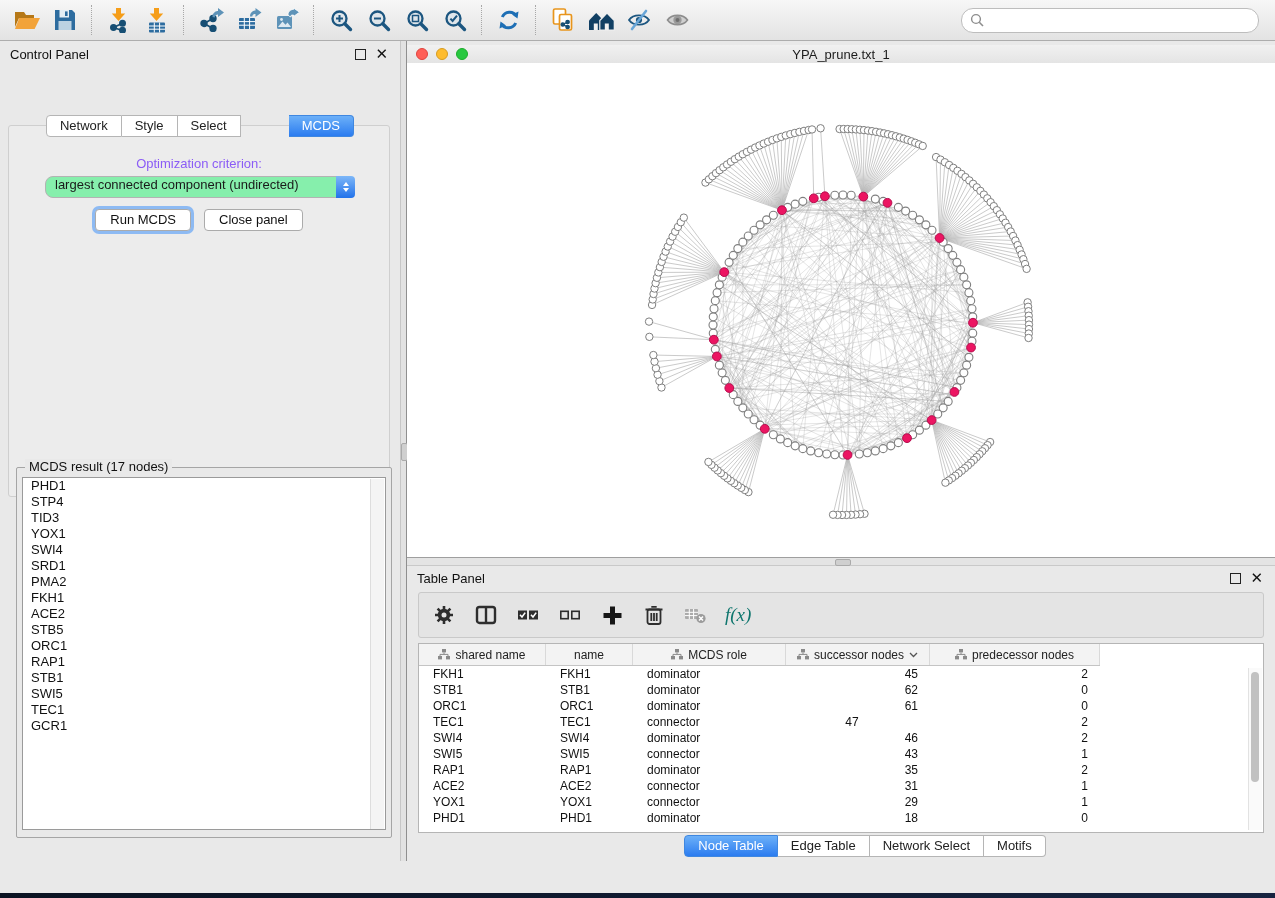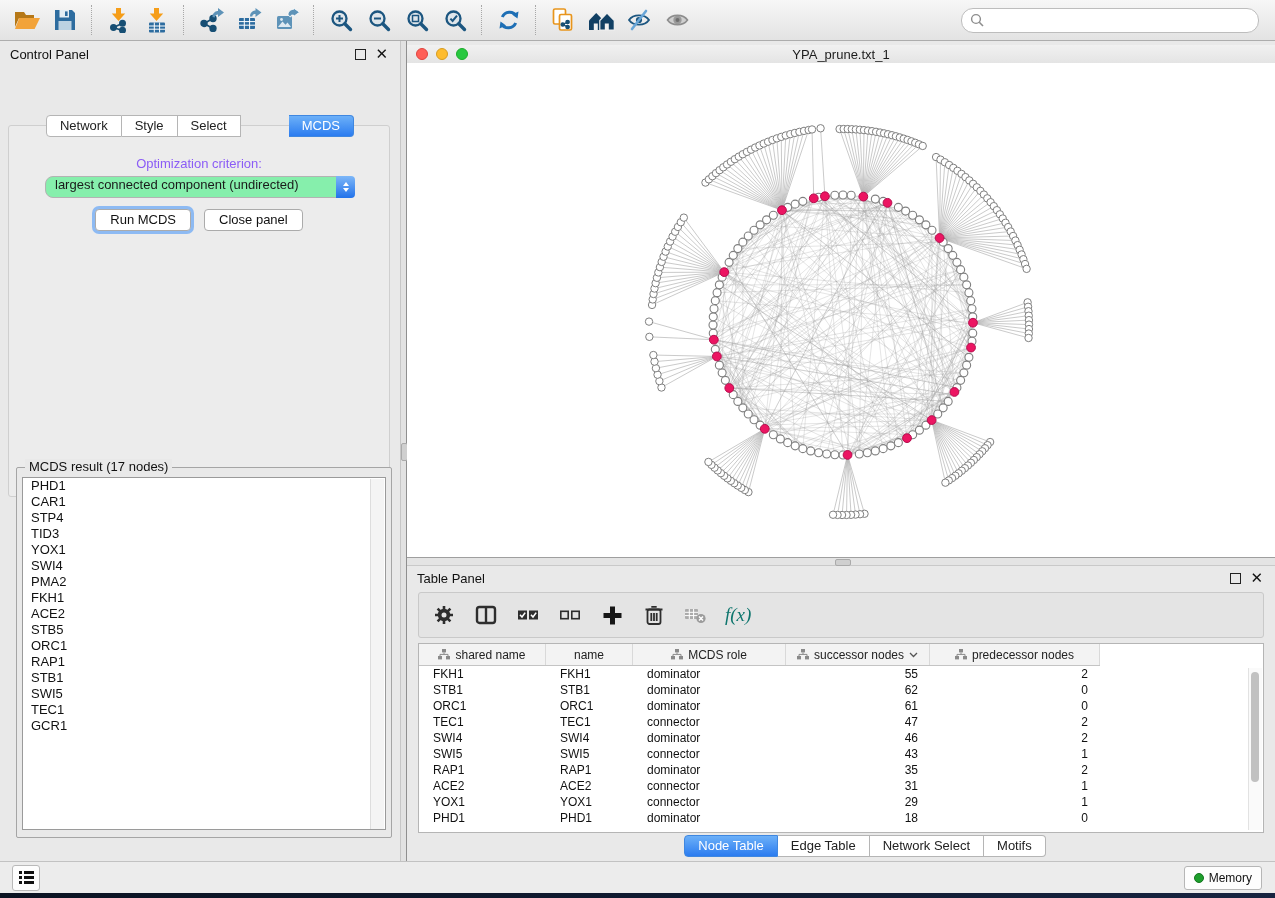--- a/index.html
+++ b/index.html
@@ -309,25 +309,25 @@
       <div id="cp-buttons">
         <button class="mac-btn focus-ring">Run MCDS</button>
         <button class="mac-btn">Close panel</button>
       </div>
     </div>
     <div id="mcds-group">
       <span id="mcds-group-label">MCDS result (17 nodes)</span>
       <div id="mcds-list">
         <div id="mcds-scroll"></div>
       <div class="mcds-item">PHD1</div>
-          <div class="mcds-item">CAR1</div>
           <div class="mcds-item">STP4</div>
           <div class="mcds-item">TID3</div>
           <div class="mcds-item">YOX1</div>
           <div class="mcds-item">SWI4</div>
+          <div class="mcds-item">SRD1</div>
           <div class="mcds-item">PMA2</div>
           <div class="mcds-item">FKH1</div>
           <div class="mcds-item">ACE2</div>
           <div class="mcds-item">STB5</div>
           <div class="mcds-item">ORC1</div>
           <div class="mcds-item">RAP1</div>
           <div class="mcds-item">STB1</div>
           <div class="mcds-item">SWI5</div>
           <div class="mcds-item">TEC1</div>
           <div class="mcds-item">GCR1</div>
@@ -1180,42 +1180,42 @@
               <path d="M6 3.4v2M2 7V5.4h8V7" stroke="#8a8a8a" fill="none"></path>
             </svg>
             <span>predecessor nodes</span>
           </div>
         </div>
       <div id="tbl-body">
           <div class="tr">
             <div class="td l" style="width: 127px;">FKH1</div>
             <div class="td l" style="width: 87px;">FKH1</div>
             <div class="td l" style="width: 153px;">dominator</div>
-            <div class="td r" style="width: 144px;">55</div>
+            <div class="td r" style="width: 144px;">45</div>
             <div class="td r" style="width: 170px;">2</div>
           </div>
           <div class="tr">
             <div class="td l" style="width: 127px;">STB1</div>
             <div class="td l" style="width: 87px;">STB1</div>
             <div class="td l" style="width: 153px;">dominator</div>
             <div class="td r" style="width: 144px;">62</div>
             <div class="td r" style="width: 170px;">0</div>
           </div>
           <div class="tr">
             <div class="td l" style="width: 127px;">ORC1</div>
             <div class="td l" style="width: 87px;">ORC1</div>
             <div class="td l" style="width: 153px;">dominator</div>
             <div class="td r" style="width: 144px;">61</div>
             <div class="td r" style="width: 170px;">0</div>
           </div>
           <div class="tr">
             <div class="td l" style="width: 127px;">TEC1</div>
             <div class="td l" style="width: 87px;">TEC1</div>
             <div class="td l" style="width: 153px;">connector</div>
-            <div class="td r" style="width: 144px;">47</div>
+            <div class="td r" style="width: 144px; text-align: center;">47</div>
             <div class="td r" style="width: 170px;">2</div>
           </div>
           <div class="tr">
             <div class="td l" style="width: 127px;">SWI4</div>
             <div class="td l" style="width: 87px;">SWI4</div>
             <div class="td l" style="width: 153px;">dominator</div>
             <div class="td r" style="width: 144px;">46</div>
             <div class="td r" style="width: 170px;">2</div>
           </div>
           <div class="tr">
@@ -1259,34 +1259,14 @@
         </div>
     </div>
     <div id="tbl-tabs" class="seg">
         <div class="active">Node Table</div>
         <div>Edge Table</div>
         <div>Network Select</div>
         <div>Motifs</div>
       </div>
   </div>
 
-  <div id="status-bar">
-    <div id="status-list-btn">
-      <span class="lrow">
-          <span class="dot"></span>
-          <span class="bar"></span>
-        </span>
-      <span class="lrow">
-          <span class="dot"></span>
-          <span class="bar"></span>
-        </span>
-      <span class="lrow">
-          <span class="dot"></span>
-          <span class="bar"></span>
-        </span>
-    </div>
-    <div id="memory-btn">
-      <span class="gdot"></span>
-      <span>Memory</span>
-    </div>
-  </div>
 
 </div>
 
 </body></html>

